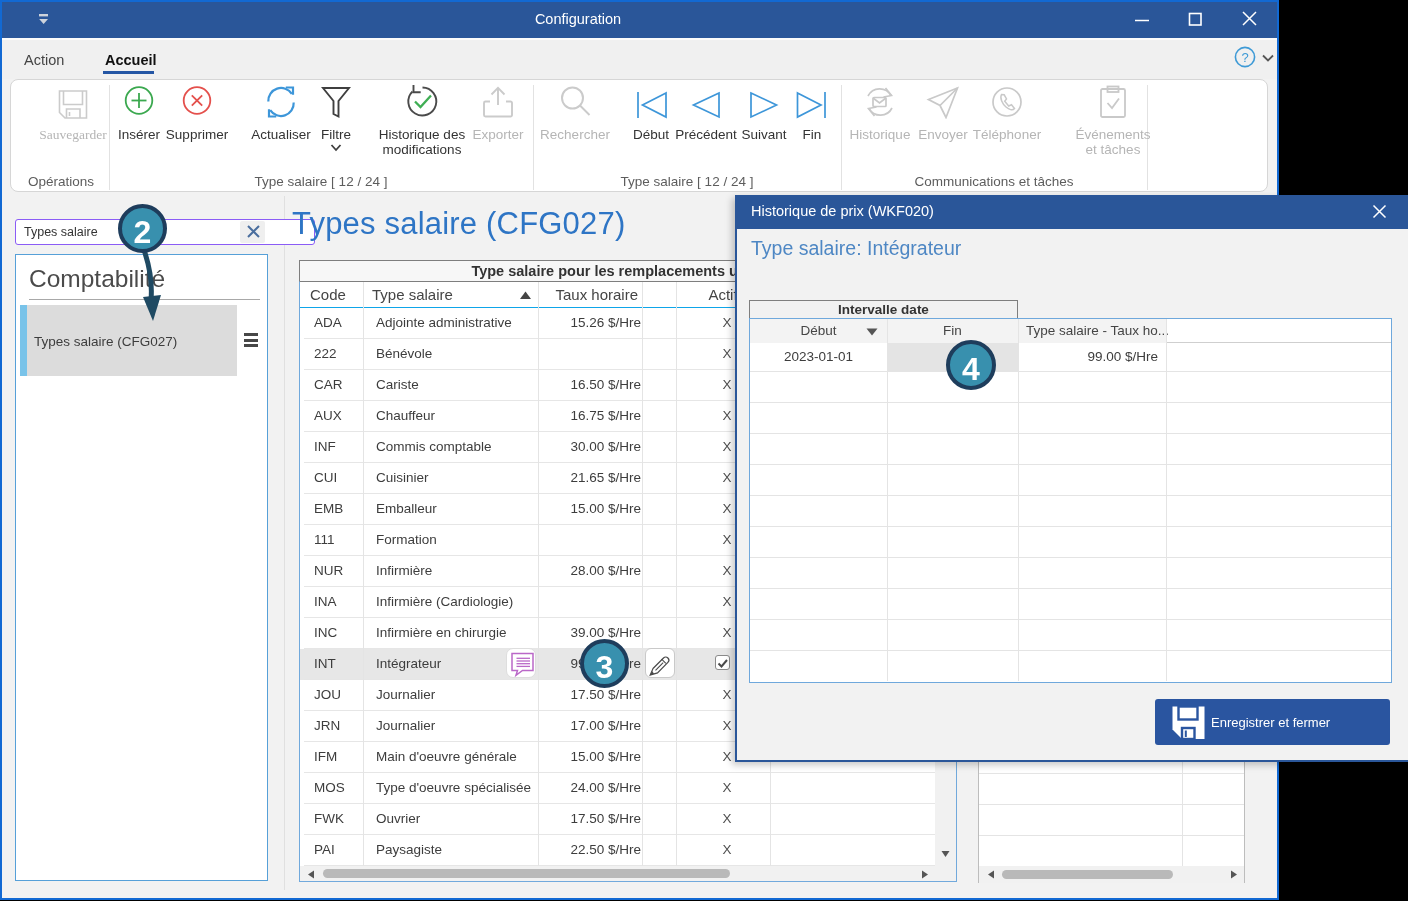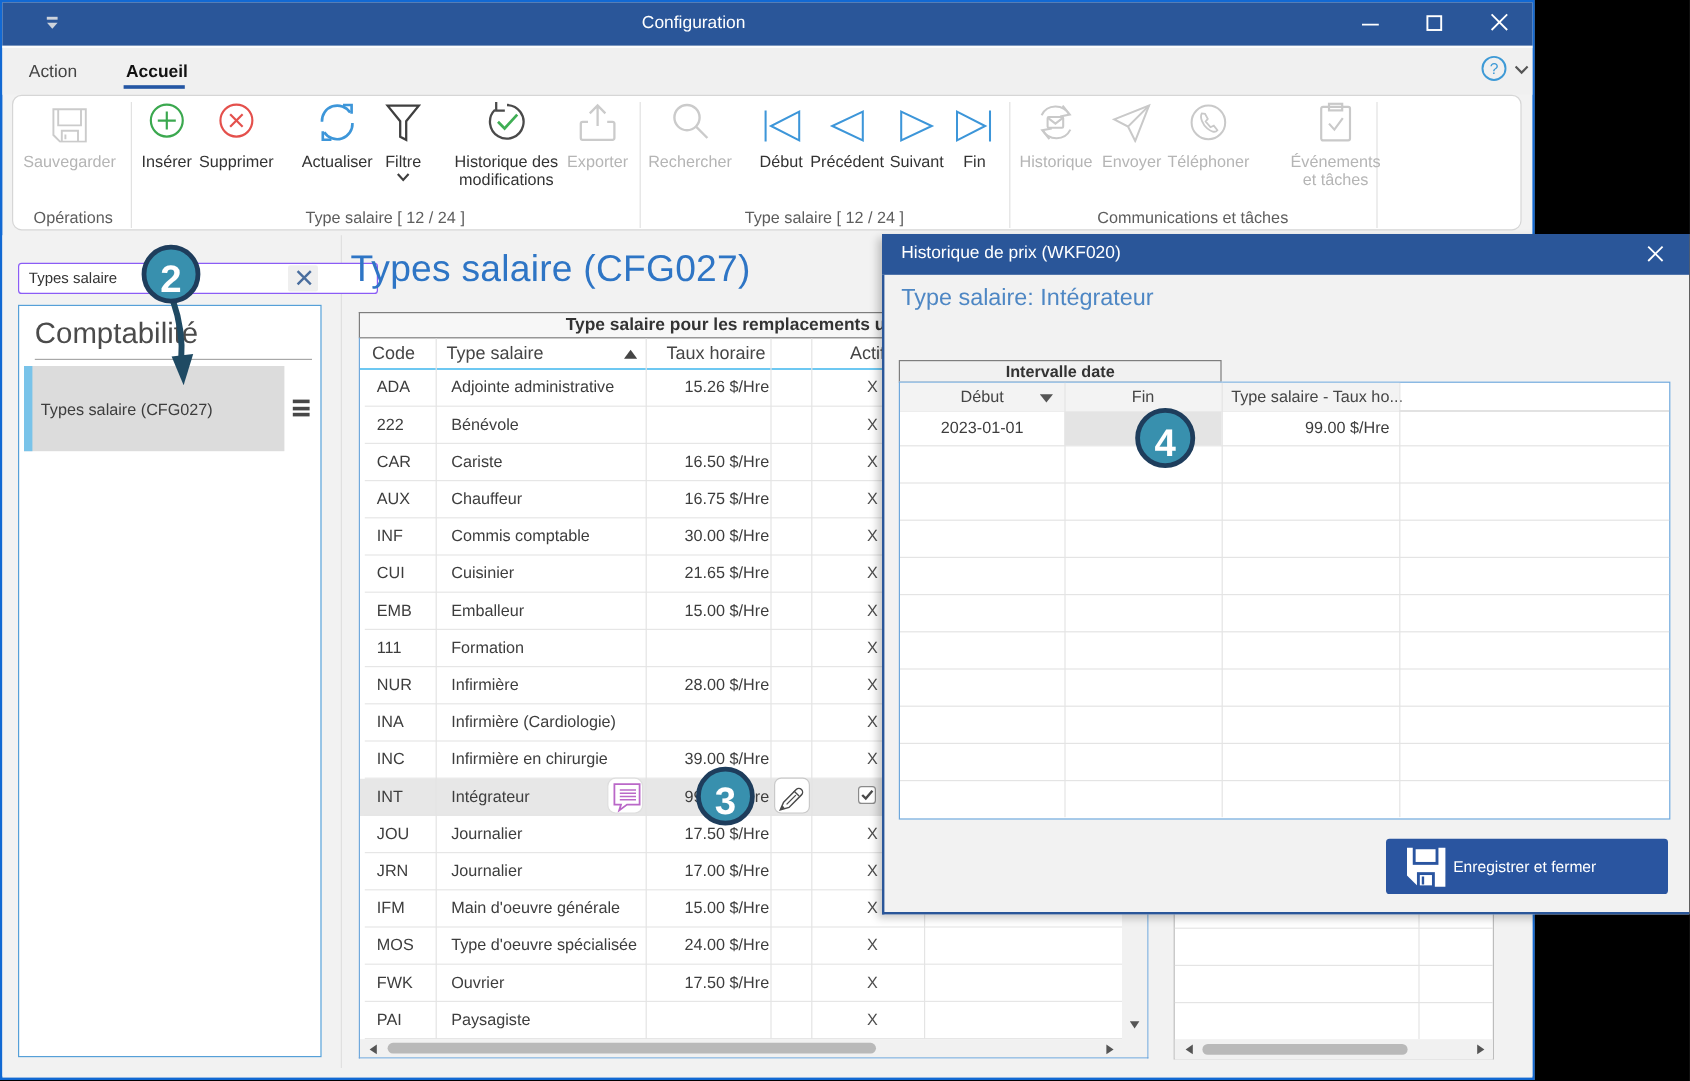--- a/index.html
+++ b/index.html
@@ -70,21 +70,21 @@
     <div id="ribbon" class="abs">
       <div class="rsep" style="left:98px;"></div>
       <div class="rsep" style="left:522px;"></div>
       <div class="rsep" style="left:830px;"></div>
       <div class="rsep" style="left:1136px;"></div>
       <div class="rglabel" style="left:0px;width:100px;">Opérations</div>
       <div class="rglabel" style="left:210px;width:200px;">Type salaire [ 12 / 24 ]</div>
       <div class="rglabel" style="left:576px;width:200px;">Type salaire [ 12 / 24 ]</div>
       <div class="rglabel" style="left:883px;width:200px;">Communications et tâches</div>
 
-      <div class="rbtn dis" style="left:2px;width:90px;">
+      <div class="rbtn dis" style="left:17px;width:90px;font-family:Liberation Serif, serif;">
         <svg width="34" height="34" viewBox="0 0 34 34" fill="none" stroke="#cbcbcb" stroke-width="1.6">
           <path d="M3.5 6 H30.5 V33 H9 L3.5 27.5 Z"></path>
           <path d="M7.5 6 V19.5 H26.5 V6"></path>
           <path d="M10.5 33 V24 H24 V33"></path>
           <line x1="13.5" y1="27" x2="13.5" y2="31"></line>
         </svg>Sauvegarder
       </div>
       <div class="rbtn" style="left:93px;width:70px;">
         <svg width="34" height="34" viewBox="0 0 34 34" fill="none" stroke="#3ba84f" stroke-width="1.8">
           <circle cx="17" cy="15.5" r="13.3"></circle>
@@ -326,20 +326,21 @@
         </div>
       <div class="trow" style="top:522px;">
           <span class="tc1">FWK</span>
           <span class="tc2">Ouvrier</span>
           <span class="tc3">17.50 $/Hre</span>
           <span class="tc4">X</span>
         </div>
       <div class="trow" style="top:553px;">
           <span class="tc1">PAI</span>
           <span class="tc2">Paysagiste</span>
+          <span class="tc3">22.50 $/Hre</span>
           <span class="tc4">X</span>
         </div>
 
       <div class="vline" style="left:63px;top:0;height:584px;"></div>
       <div class="vline" style="left:238px;top:0;height:584px;"></div>
       <div class="vline" style="left:342px;top:0;height:584px;"></div>
       <div class="vline" style="left:376px;top:0;height:584px;"></div>
       <div class="vline" style="left:470px;top:0;height:584px;"></div>
 
       <div class="abs" style="left:206px;top:366px;width:30px;height:30px;background:#fff;border:1px solid #dedede;border-radius:7px;">

